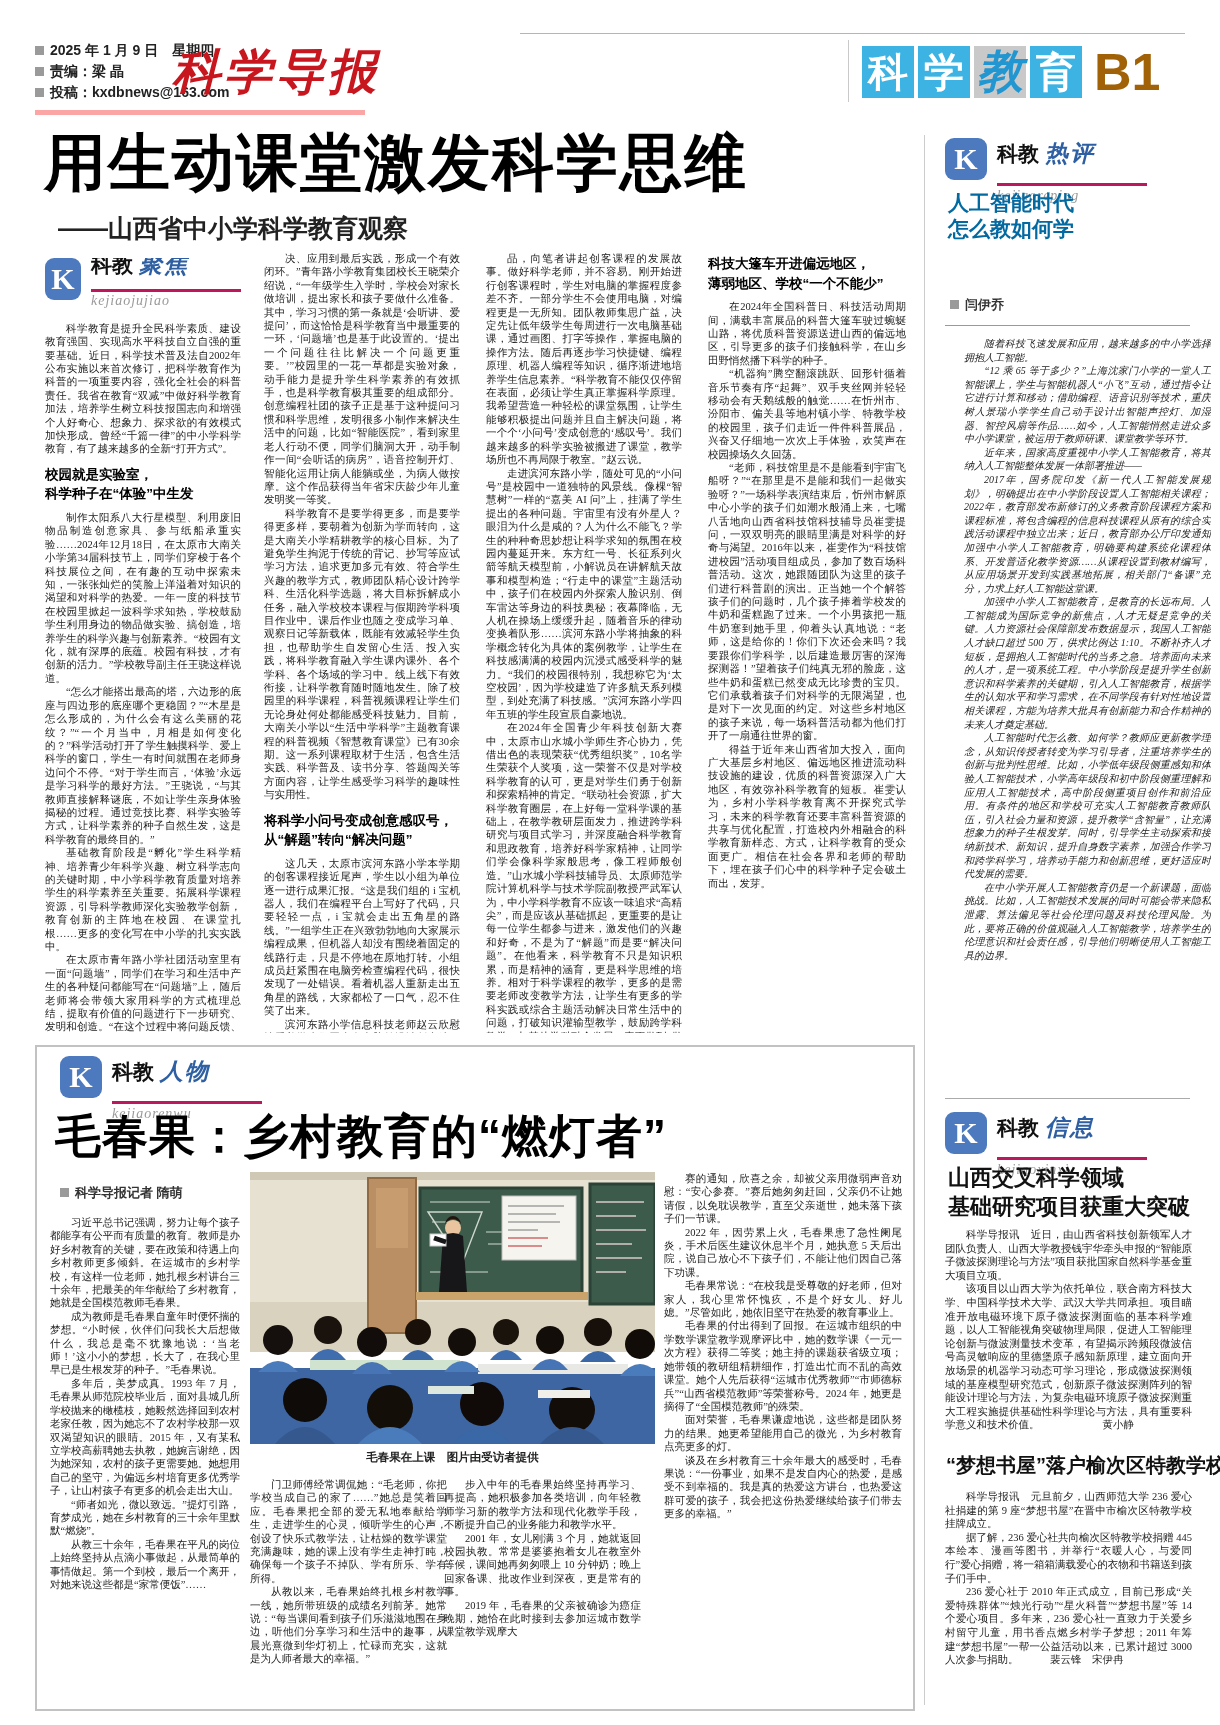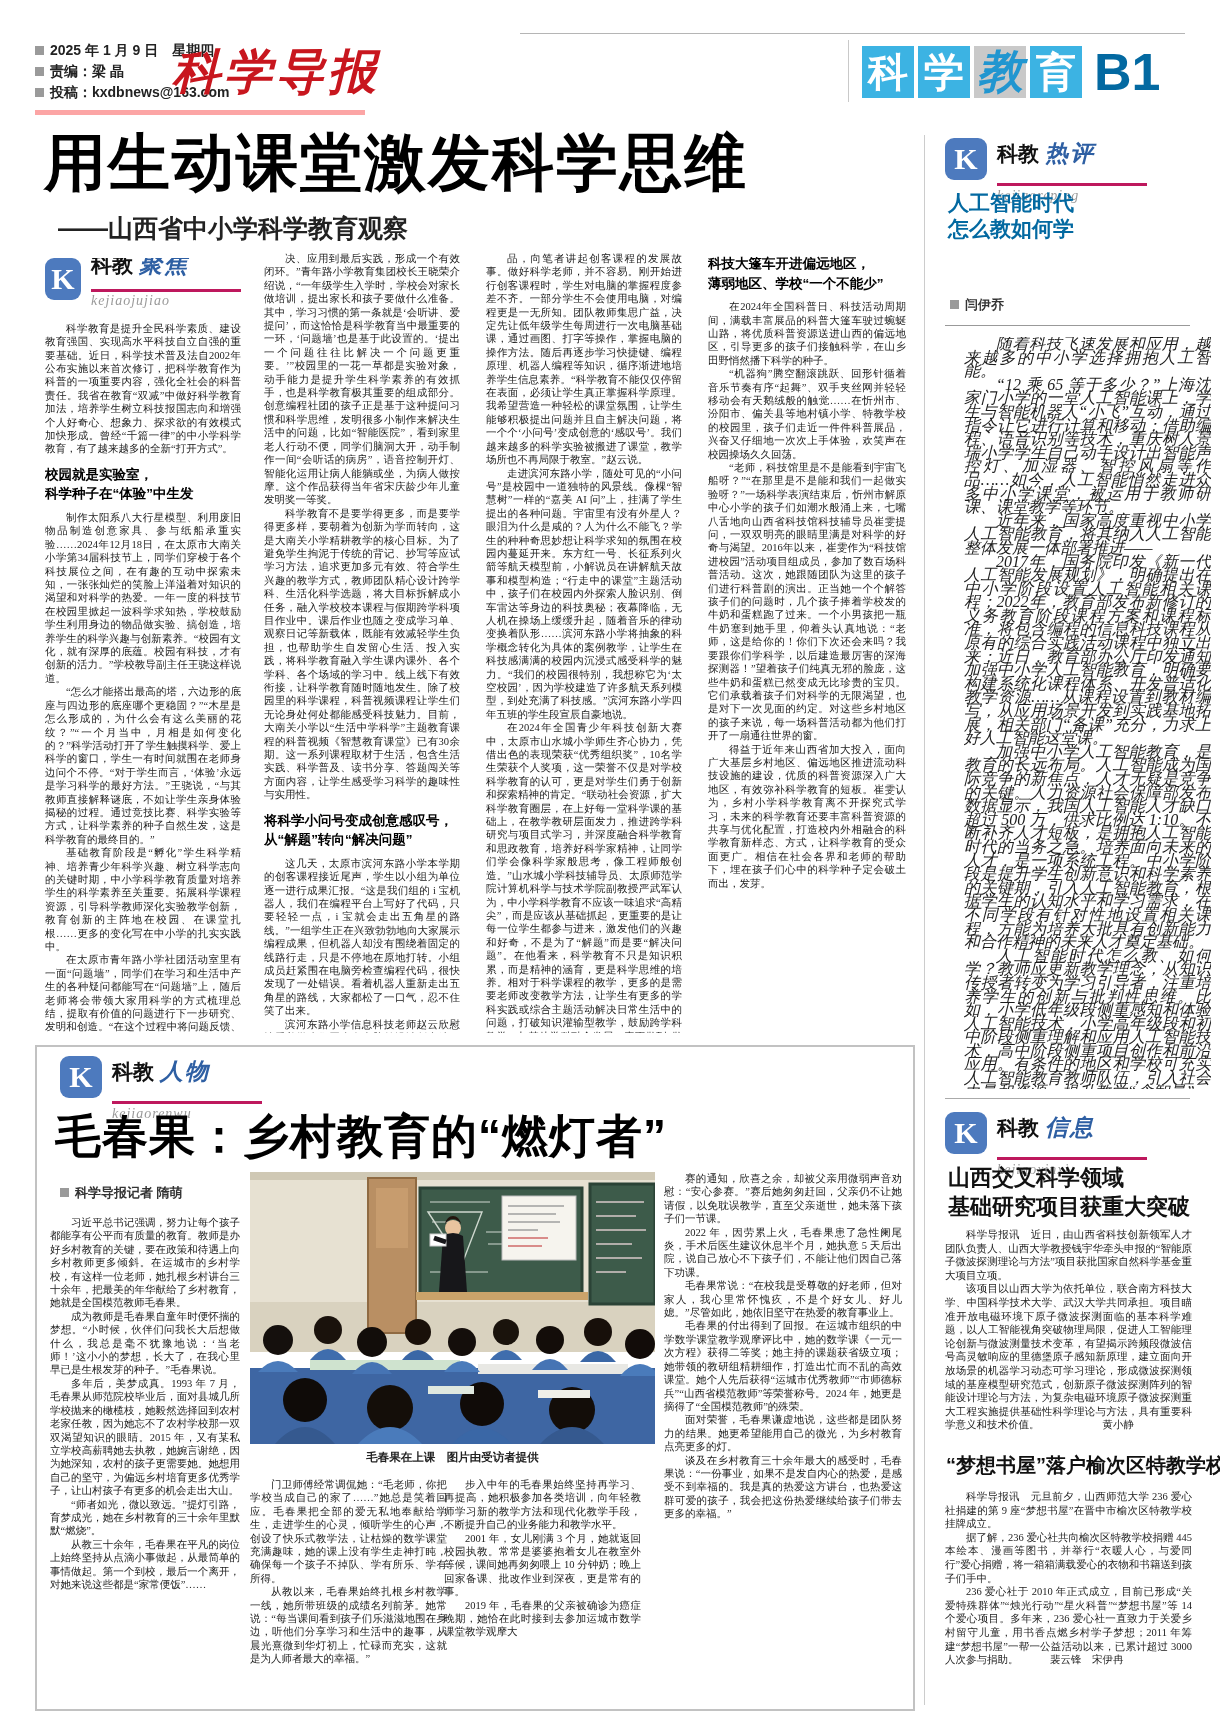--- a/index.html
+++ b/index.html
@@ -13,21 +13,21 @@
   .hdr-meta .row{line-height:21px;white-space:nowrap;}
   .sq{display:inline-block;width:9px;height:9px;background:#9a9a9a;margin-right:6px;}
   .masthead{left:172px;top:40px;font-size:48px;font-weight:bold;font-style:italic;color:#c8161e;
             font-family:"Liberation Serif",serif;letter-spacing:4px;white-space:nowrap;}
   .logo-divider{left:848px;top:40px;width:1px;height:62px;background:#c9c9c9;}
   .logo-row{left:862px;top:42px;display:flex;align-items:center;}
   .logo-sq{width:52px;height:52px;margin-right:4px;display:flex;align-items:center;justify-content:center;
            font-family:"Liberation Sans",sans-serif;font-weight:bold;font-size:40px;}
   .logo-blue{background:#3cb3e3;color:#ffffff;}
   .logo-gray{background:#c9c9c9;color:#2196d0;font-family:"Liberation Serif",serif;font-style:italic;font-size:46px;}
-  .page-no{font-family:"Liberation Sans",sans-serif;font-weight:bold;font-size:52px;color:#0369a1;margin-left:8px;}
+  .page-no{font-family:"Liberation Sans",sans-serif;font-weight:bold;font-size:52px;color:#a16207;margin-left:8px;}
   
   .badge{display:flex;align-items:flex-start;}
   .badge-k{width:42px;height:42px;border-radius:9px;background:#4d7abe;color:#fff;
            font-family:"Liberation Serif",serif;font-weight:bold;font-size:30px;
            display:flex;align-items:center;justify-content:center;}
   .badge-right{margin-left:10px;}
   .badge-title{border-bottom:3px solid #be185d;padding-bottom:14px;min-width:150px;white-space:nowrap;}
   .bt-black{font-family:"Liberation Sans",sans-serif;font-weight:bold;font-size:21px;color:#111;}
   .bt-blue{font-family:"Liberation Serif",serif;font-style:italic;font-weight:bold;font-size:23px;
            color:#2e5fa3;margin-left:6px;letter-spacing:2px;}
@@ -48,21 +48,21 @@
   .c4{left:708px;top:252px;width:198px;height:781px;}
   .c1 .badge{margin-bottom:14px;}
   
   .div-v{left:924px;top:135px;width:1px;height:1570px;background:#cccccc;}
   
   .sb-badge{left:945px;top:138px;}
   .sb-h{left:948px;top:190px;width:250px;font-family:"Liberation Sans",sans-serif;font-weight:800;
         font-size:21px;line-height:1.25;color:#0369a1;}
   .sb-byline{left:950px;top:296px;font-family:"Liberation Sans",sans-serif;font-size:13px;font-weight:bold;color:#333;}
   .sb-rule1{left:945px;top:325px;width:245px;height:1px;background:#999;}
-  .sb-body{left:964px;top:337px;width:247px;height:752px;font-style:italic;font-size:16px;
+  .sb-body{left:964px;top:337px;width:247px;height:752px;font-style:italic;font-size:10px;
            line-height:13.6px;overflow:hidden;}
   .sb-body p{margin:0;text-indent:2em;text-align:justify;}
   .sb-rule2{left:945px;top:1098px;width:245px;height:1px;background:#aaa;}
   
   .xx-badge{left:945px;top:1112px;}
   .xx-h1{left:948px;top:1164px;width:250px;font-family:"Liberation Sans",sans-serif;font-weight:bold;
          font-size:22px;line-height:1.3;color:#111;}
   .xx-b1{left:945px;top:1228px;width:247px;height:215px;font-size:10.5px;line-height:13.6px;overflow:hidden;}
   .xx-b1 p,.xx-b2 p{margin:0;text-indent:2em;text-align:justify;}
   .xx-h2{left:946px;top:1452px;width:250px;font-family:"Liberation Sans",sans-serif;font-weight:bold;

